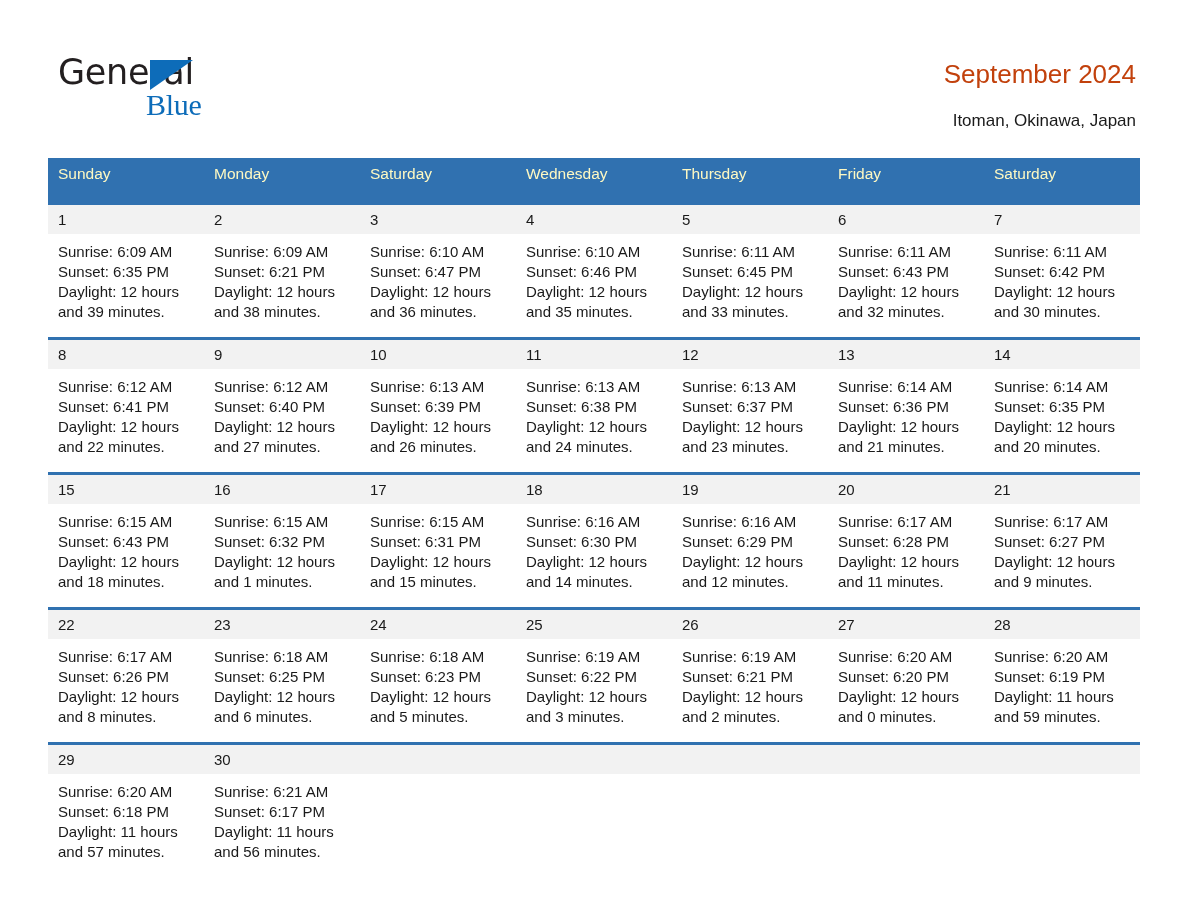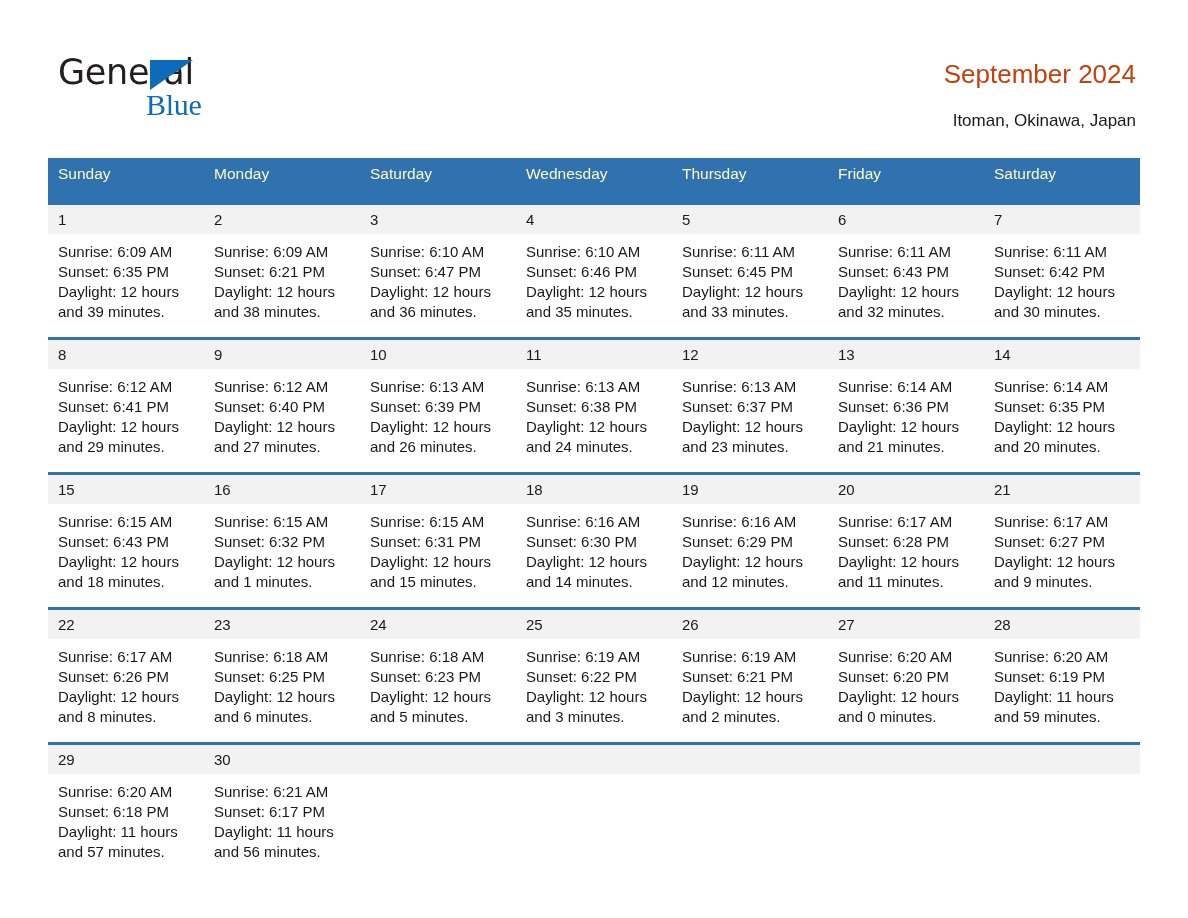--- a/index.html
+++ b/index.html
@@ -267,21 +267,21 @@
           </td>
         </tr>
         <tr class="week-row">
           <td>
             <div class="cell">
               <div class="daynum">8</div>
               <div class="cellbody">
                 <div>Sunrise: 6:12 AM</div>
                 <div>Sunset: 6:41 PM</div>
                 <div>Daylight: 12 hours</div>
-                <div>and 29 minutes.</div>
+                <div>and 22 minutes.</div>
               </div>
             </div>
           </td>
           <td>
             <div class="cell">
               <div class="daynum">9</div>
               <div class="cellbody">
                 <div>Sunrise: 6:12 AM</div>
                 <div>Sunset: 6:40 PM</div>
                 <div>Daylight: 12 hours</div>

